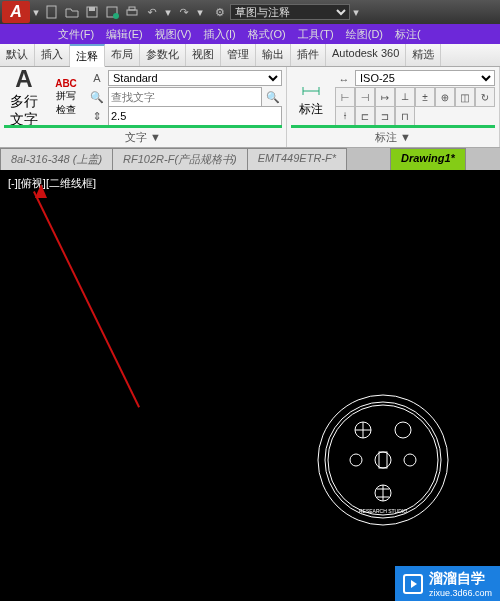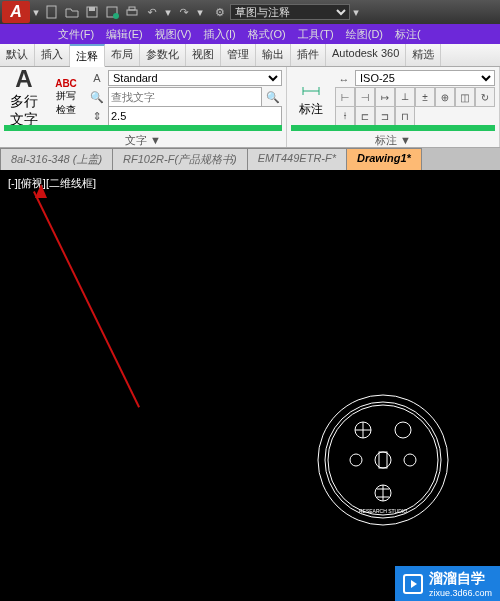--- a/index.html
+++ b/index.html
@@ -9,32 +9,32 @@
   .qat .ico{width:16px;height:16px;margin:0 2px;display:flex;align-items:center;justify-content:center;color:#bbb;}
   .qat .ws{flex:0 0 120px;}
   .qat select,.qat input{width:100%;background:#2a2a2a;border:1px solid #666;color:#ddd;font-size:11px;height:16px;}
   .menubar{display:flex;align-items:center;height:20px;background:#6d28d9;color:#ddd;font-size:11px;}
   .menubar .m{padding:0 6px;white-space:nowrap;}
   .ribbon-tabs{display:flex;height:22px;background:linear-gradient(#f7f7f7,#e4e4e4);border-bottom:1px solid #aaa;}
   .ribbon-tabs .t{padding:3px 6px;color:#333;border-right:1px solid #ccc;}
   .ribbon-tabs .t.active{background:#fff;border-top:2px solid #6ba6d6;color:#000;border-bottom:1px solid #fff;margin-bottom:-1px;}
   .ribbon{display:flex;height:80px;background:#f5f5f5;border-bottom:1px solid #aaa;}
   .panel{display:flex;flex-direction:column;border-right:1px solid #ccc;padding:2px 4px;justify-content:space-between;}
-  .panel-title{font-size:11px;color:#555;text-align:center;border-top:6px solid #22c55e;padding-top:2px;}
+  .panel-title{font-size:11px;color:#555;text-align:center;border-top:3px solid #22c55e;padding-top:2px;}
   .big-btn{display:flex;flex-direction:column;align-items:center;justify-content:center;width:38px;height:54px;border:1px solid transparent;border-radius:2px;}
   .big-btn .g{font-size:24px;font-weight:bold;}
   .rows{display:flex;flex-direction:column;gap:1px;}
   .row{display:flex;align-items:center;height:18px;gap:2px;}
   .row input,.row select{height:16px;font-size:11px;border:1px solid #aaa;background:#fff;}
   .small-ico{width:16px;height:16px;display:flex;align-items:center;justify-content:center;color:#555;border:1px solid transparent;}
   .dimrow{display:flex;gap:0;}
   .dimrow .db{width:18px;height:18px;border:1px solid #bbb;background:#f0f0f0;display:flex;align-items:center;justify-content:center;font-size:10px;color:#555;}
   .doctabs{display:flex;height:22px;background:#c0c0c0;}
   .doctabs .dt{padding:3px 10px;background:#d8d8d8;border:1px solid #888;border-bottom:none;margin-right:-1px;color:#666;font-style:italic;}
-  .doctabs .dt.active{background:#fdba74;color:#000;font-weight:bold;}
+  .doctabs .dt.active{background:#84cc16;color:#000;font-weight:bold;margin-left:44px;}
   .canvas{position:relative;width:500px;height:432px;background:#000;}
   .vplabel{position:absolute;left:8px;top:6px;color:#fff;font-size:11px;}
   .arrow-line{position:absolute;left:33px;top:22px;width:2px;height:240px;background:#cc1010;transform-origin:top left;transform:rotate(-26deg);z-index:50;}
   .arrow-head{position:absolute;left:35px;top:14px;width:0;height:0;border-left:6px solid transparent;border-right:6px solid transparent;border-bottom:14px solid #cc1010;z-index:51;}
   .flange{position:absolute;left:308px;top:215px;}
   .watermark{position:absolute;right:0;bottom:0;display:flex;align-items:center;background:#1b7fe0;color:#fff;font-size:14px;padding:4px 8px;gap:6px;margin-top:44px;}
   .watermark .pl{width:16px;height:16px;border:2px solid #fff;border-radius:3px;display:flex;align-items:center;justify-content:center;}
   .watermark .pl::after{content:"";width:0;height:0;border-top:4px solid transparent;border-bottom:4px solid transparent;border-left:6px solid #fff;margin-left:2px;}
   svg{display:block;}
 </style>

